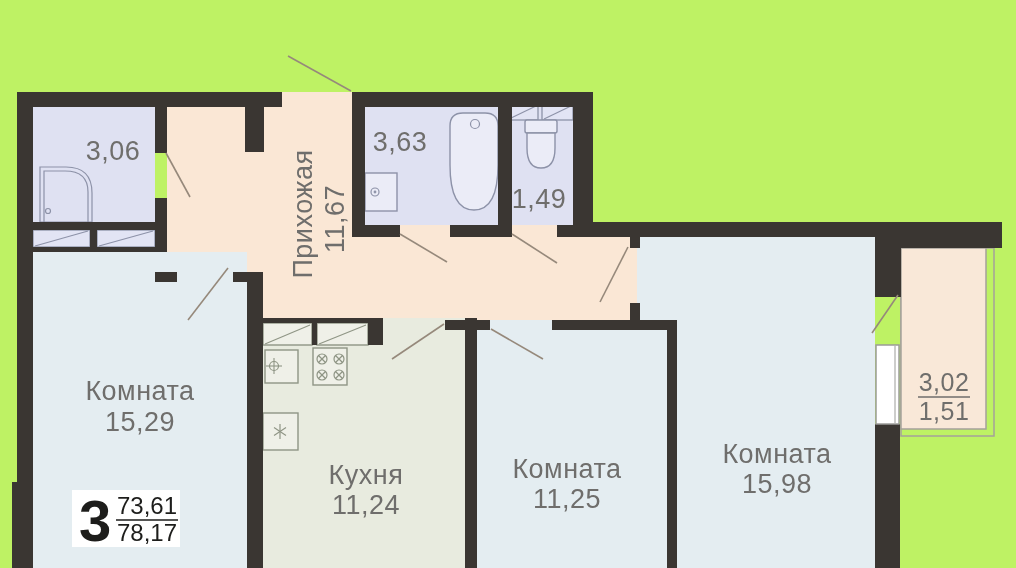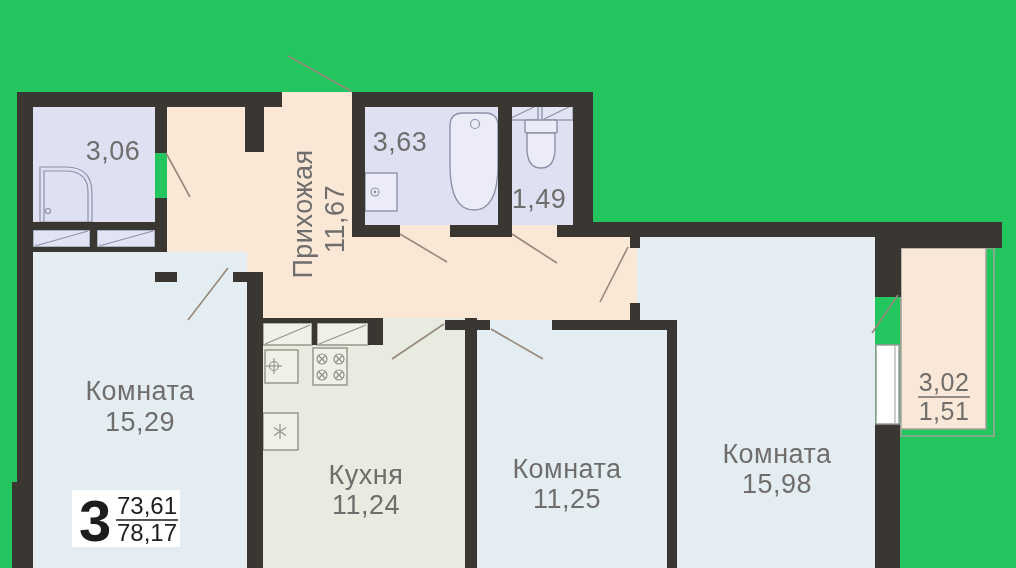--- a/index.html
+++ b/index.html
@@ -1,16 +1,16 @@
 <!DOCTYPE html>
 <html style="--wall: #3a3632; --hallway: #fae7d5; --wet: #dfe1f2; --living: #e4edf1; --kitchen: #e8ebdf; --balcony: #f9e8d8; --label_text: #6f6e6c; --badge_text: #1d1d1b;"><head>
 <meta charset="utf-8">
 <style>
   html,body{margin:0;padding:0;background:#ffffff;}
-  #stage{position:relative;width:1016px;height:568px;background:#22c55e;overflow:hidden;
+  #stage{position:relative;width:1016px;height:568px;background:#bef264;overflow:hidden;
          font-family:"Liberation Sans",sans-serif;}
   svg{display:block;}
   .wall{fill:var(--wall);}
   .hall{fill:var(--hallway);}
   .wet{fill:var(--wet);}
   .liv{fill:var(--living);}
   .kit{fill:var(--kitchen);}
   .balc{fill:var(--balcony);stroke:#a5a19b;stroke-width:1.5;}
   .balc-outer{fill:none;stroke:#a5a19b;stroke-width:1.5;}
   .fx{fill:#ebecf7;stroke:#8d92a8;stroke-width:1.4;}

